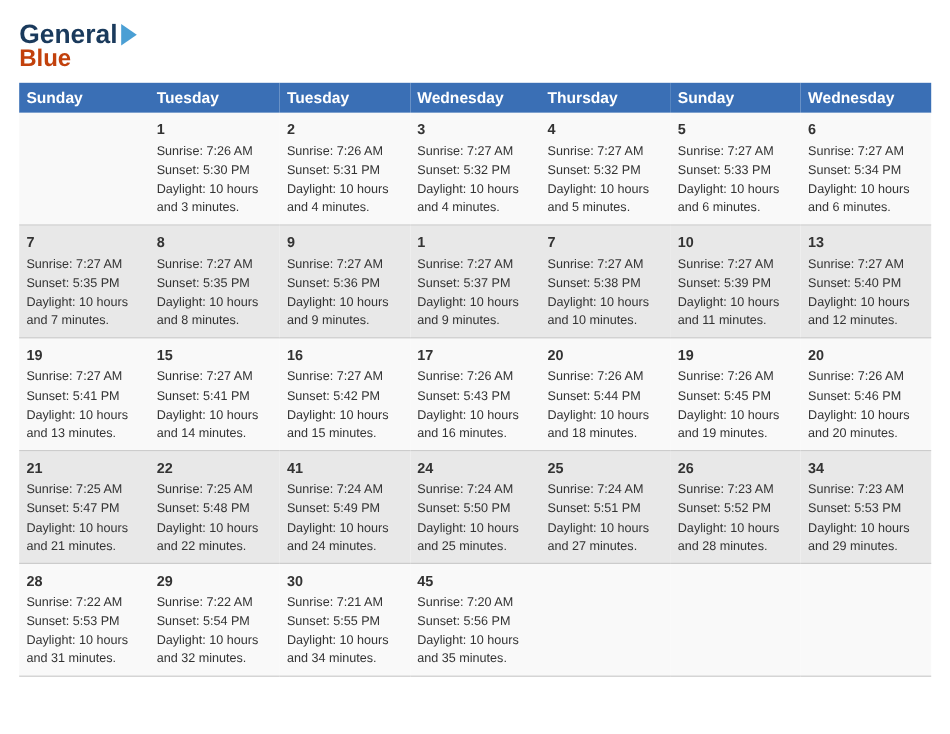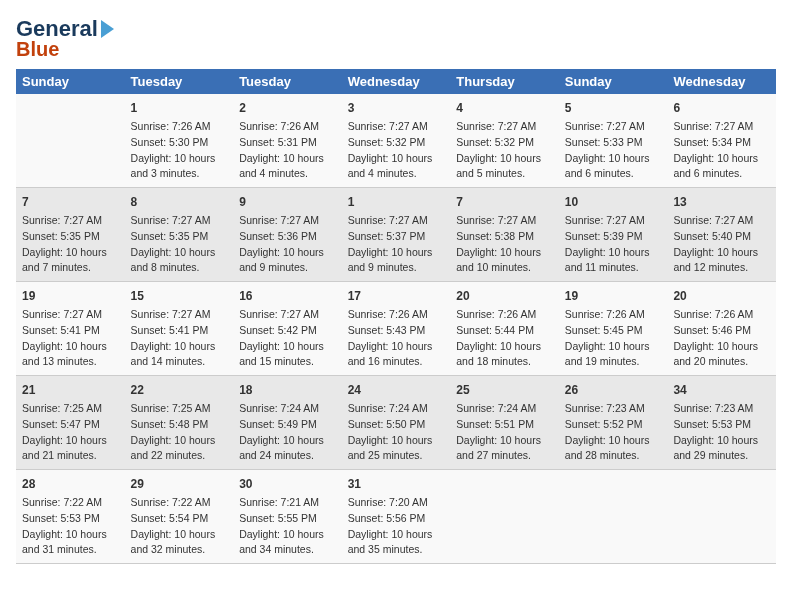--- a/index.html
+++ b/index.html
@@ -190,21 +190,21 @@
       <tr>
         <td>
           <span class="day-num">21</span>
           <div class="cell-info">Sunrise: 7:25 AM<br>Sunset: 5:47 PM<br>Daylight: 10 hours<br>and 21 minutes.</div>
         </td>
         <td>
           <span class="day-num">22</span>
           <div class="cell-info">Sunrise: 7:25 AM<br>Sunset: 5:48 PM<br>Daylight: 10 hours<br>and 22 minutes.</div>
         </td>
         <td>
-          <span class="day-num">18</span>
+          <span class="day-num">41</span>
           <div class="cell-info">Sunrise: 7:24 AM<br>Sunset: 5:49 PM<br>Daylight: 10 hours<br>and 24 minutes.</div>
         </td>
         <td>
           <span class="day-num">24</span>
           <div class="cell-info">Sunrise: 7:24 AM<br>Sunset: 5:50 PM<br>Daylight: 10 hours<br>and 25 minutes.</div>
         </td>
         <td>
           <span class="day-num">25</span>
           <div class="cell-info">Sunrise: 7:24 AM<br>Sunset: 5:51 PM<br>Daylight: 10 hours<br>and 27 minutes.</div>
         </td>
@@ -224,21 +224,21 @@
         </td>
         <td>
           <span class="day-num">29</span>
           <div class="cell-info">Sunrise: 7:22 AM<br>Sunset: 5:54 PM<br>Daylight: 10 hours<br>and 32 minutes.</div>
         </td>
         <td>
           <span class="day-num">30</span>
           <div class="cell-info">Sunrise: 7:21 AM<br>Sunset: 5:55 PM<br>Daylight: 10 hours<br>and 34 minutes.</div>
         </td>
         <td>
-          <span class="day-num">31</span>
+          <span class="day-num">45</span>
           <div class="cell-info">Sunrise: 7:20 AM<br>Sunset: 5:56 PM<br>Daylight: 10 hours<br>and 35 minutes.</div>
         </td>
         <td></td>
         <td></td>
         <td></td>
       </tr>
     </tbody>
 </table>
 
 </body></html>

